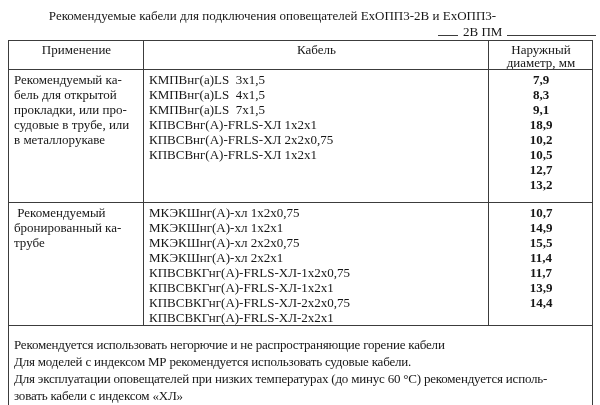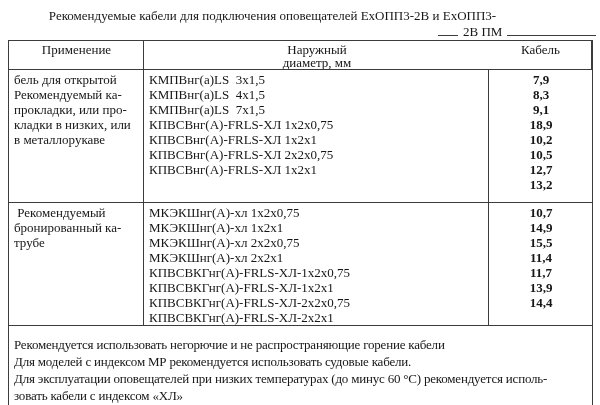--- a/index.html
+++ b/index.html
@@ -65,41 +65,40 @@
   <div class="t2wrap">
     <span class="rule-seg seg-l"></span>
     <span class="t2">2В ПМ</span>
     <span class="rule-seg seg-r"></span>
   </div>
 
   <div class="cable-table">
 
     <div class="row header-row">
       <div class="cell c1 hln">Применение</div>
+      <div class="cell c2 hln">Кабель</div>
       <div class="cell c3">
         <div class="hln">Наружный</div>
         <div class="hln">диаметр, мм</div>
       </div>
-      <div class="cell c2 hln">Кабель</div>
     </div>
 
     <div id="table-body">
         <div class="row section-row first">
           <div class="cell c1">
+            <div class="ln">Рекомендуемый ка-</div>
             <div class="ln">бель для открытой</div>
-            <div class="ln">Рекомендуемый ка-</div>
             <div class="ln">прокладки, или про-</div>
-            <div class="ln">кладки в низких, или</div>
+            <div class="ln">судовые в трубе, или</div>
             <div class="ln">в металлорукаве</div>
           </div>
           <div class="cell c2">
             <div class="ln">КМПВнг(а)LS  3х1,5</div>
             <div class="ln">КМПВнг(а)LS  4х1,5</div>
             <div class="ln">КМПВнг(а)LS  7х1,5</div>
-            <div class="ln">КПВСВнг(А)-FRLS-ХЛ 1х2х0,75</div>
             <div class="ln">КПВСВнг(А)-FRLS-ХЛ 1х2х1</div>
             <div class="ln">КПВСВнг(А)-FRLS-ХЛ 2х2х0,75</div>
             <div class="ln">КПВСВнг(А)-FRLS-ХЛ 1х2х1</div>
           </div>
           <div class="cell c3">
             <div class="ln">7,9</div>
             <div class="ln">8,3</div>
             <div class="ln">9,1</div>
             <div class="ln">18,9</div>
             <div class="ln">10,2</div>

